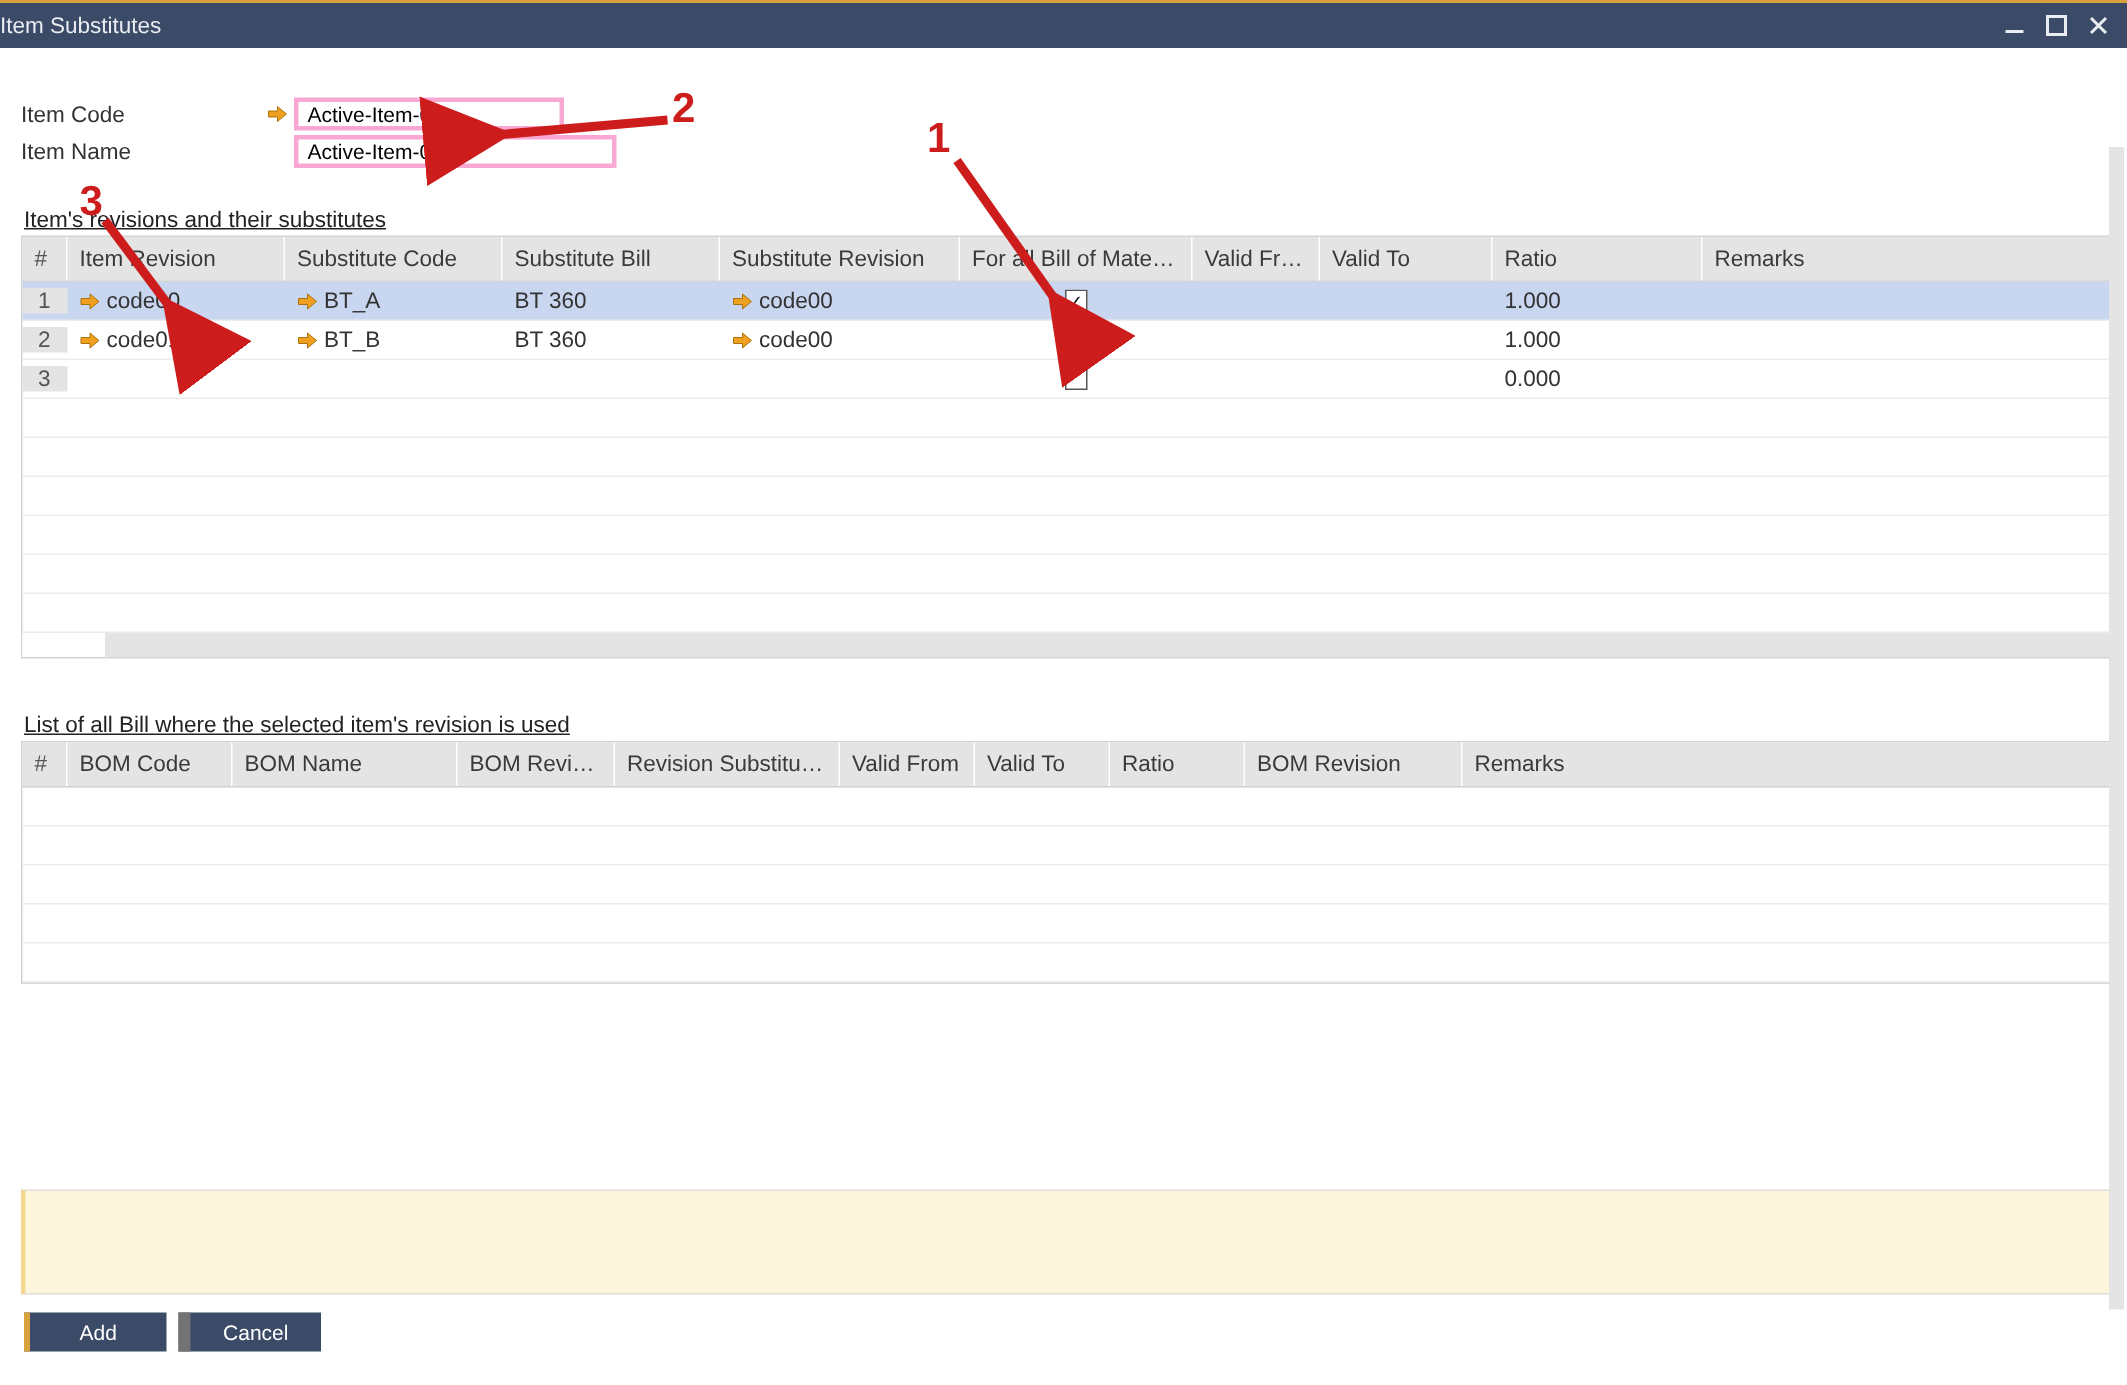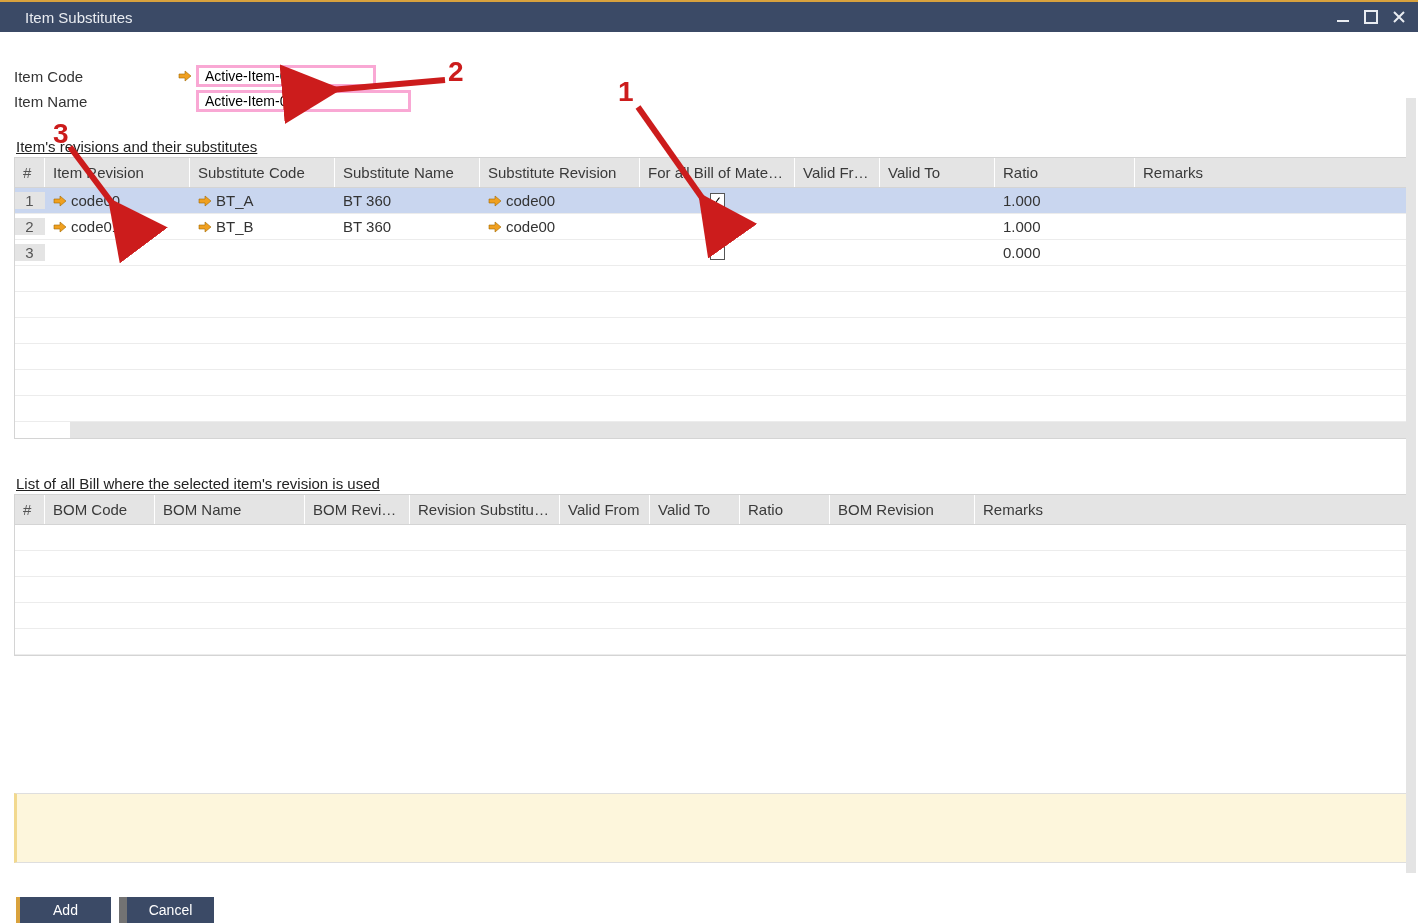--- a/index.html
+++ b/index.html
@@ -1,18 +1,18 @@
 <!DOCTYPE html>
 <html><head>
 <meta charset="utf-8">
 <style>
   * { box-sizing: border-box; }
   html, body { margin: 0; padding: 0; font-family: "Segoe UI", Tahoma, sans-serif; font-size: 14px; color: #333; background: #fff; }
   .window { width: 1418px; height: 923px; display: flex; flex-direction: column; border-top: 2px solid #d9a23d; background: #fff; position: relative; }
-  .titlebar { background: #3b4a66; color: #e9ecf1; height: 30px; display: flex; align-items: center; padding: 0 8px 0 25px; font-size: 15px; }
+  .titlebar { background: #3b4a66; color: #e9ecf1; height: 30px; display: flex; align-items: center; padding: 0 8px 0 0; font-size: 15px; }
   .titlebar .spacer { flex: 1; }
   .titlebar .tb-btn { width: 22px; height: 22px; display: inline-flex; align-items: center; justify-content: center; margin-left: 6px; cursor: pointer; }
   .titlebar svg { fill: #e9ecf1; }
   .content { flex: 1; padding: 12px 10px 10px 14px; display: flex; flex-direction: column; position: relative; overflow: hidden; margin-top: 20px; }
   .form-section { margin-bottom: 18px; }
   .form-row { display: flex; align-items: center; height: 24px; margin-bottom: 1px; }
   .form-label { width: 160px; font-size: 15px; color: #333; }
   .form-arrow { width: 22px; display:flex; align-items:center; justify-content:center; }
   .form-input { width: 180px; height: 22px; border: 3px solid #f9a8d4; padding: 0 6px; font-size: 14px; background: #fff; }
   .section-title { font-size: 15px; text-decoration: underline; margin: 6px 0 2px 2px; color: #222; }
@@ -43,21 +43,21 @@
   .grid2 .c7 { width: 90px; }
   .grid2 .c8 { width: 145px; }
   .grid2 .c9 { flex: 1; }
   .grid-hscroll { height: 16px; display:flex; }
   .grid-hscroll .pad-l { width: 55px; background:#fff; }
   .grid-hscroll .track { flex:1; background:#e4e4e4; }
   .checkbox { width: 15px; height: 15px; border: 1px solid #555; background: #fff; display:inline-flex; align-items:center; justify-content:center; }
   .checkbox.checked::after { content:"✓"; font-size:12px; line-height:1; color:#000; }
   .arrow-ico svg { display:block; }
   .remarks-box { background: #fdf6dc; border: 1px solid #dedede; height: 70px; margin-top: auto; margin-bottom: 50px; border-left: 3px solid #f2d98f; }
-  .footer-btns { position: absolute; bottom: 0; left: 16px; display: flex; gap: 8px; }
+  .footer-btns { position: absolute; bottom: 22px; left: 16px; display: flex; gap: 8px; }
   .btn { background: #3b4a66; color: #fff; border: none; width: 95px; height: 26px; font-size: 14px; cursor: pointer; border-left: 4px solid #d9a23d; }
   .btn.cancel { border-left: 8px solid #737373; }
   .right-scroll { position: absolute; right: 2px; top: 46px; bottom: 50px; width: 10px; background: #e4e4e4; }
   
   .anno { position: absolute; pointer-events: none; }
   .anno .num { position:absolute; font-weight: bold; font-size: 28px; color: #cc1c1c; }
   .anno svg { position:absolute; overflow: visible; }
 </style>
 </head>
 <body>
@@ -104,21 +104,21 @@
         <input class="form-input" style="width: 215px;" value="Active-Item-01">
       </div>
     </div>
 
     <div class="section-title">Item's revisions and their substitutes</div>
     <div class="grid-wrap grid1">
       <div class="grid-hdr">
         <div class="cell rownum">#</div>
         <div class="cell c1">Item Revision</div>
         <div class="cell c2">Substitute Code</div>
-        <div class="cell c3">Substitute Name</div>
+        <div class="cell c3">Substitute Bill</div>
         <div class="cell c4">Substitute Revision</div>
         <div class="cell c5">For all Bill of Materi...</div>
         <div class="cell c6">Valid From</div>
         <div class="cell c7">Valid To</div>
         <div class="cell c8">Ratio</div>
         <div class="cell c9">Remarks</div>
       </div>
       <div class="grid-body" id="grid1-body">
           <div class="grid-row sel">
             <div class="cell rownum">1</div>

